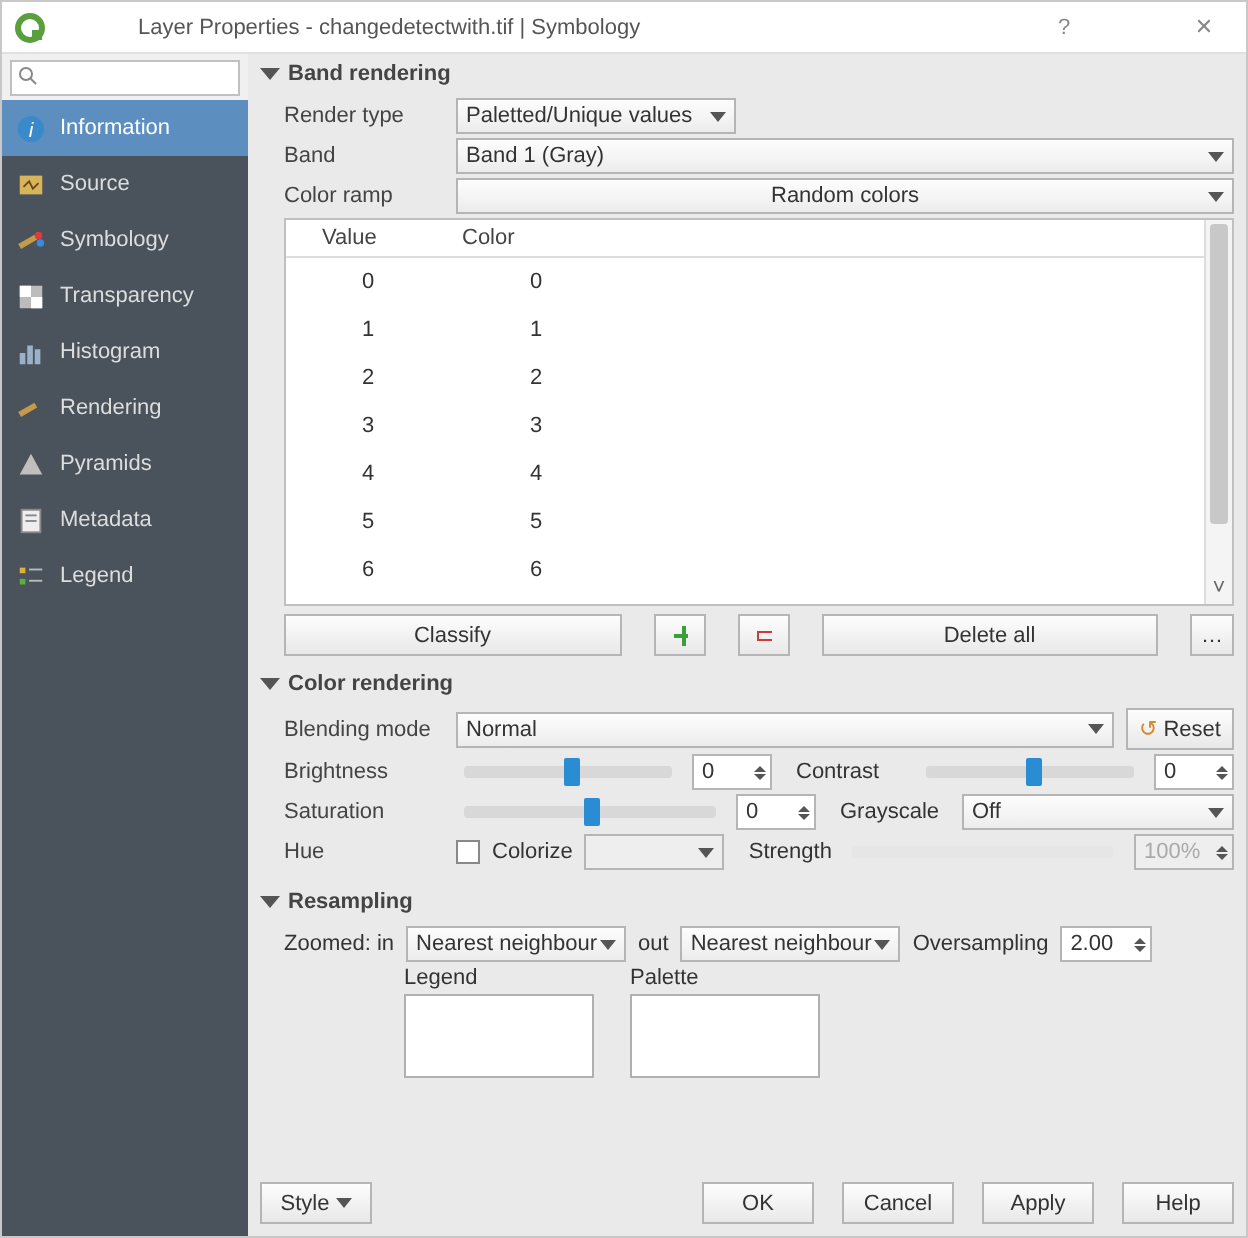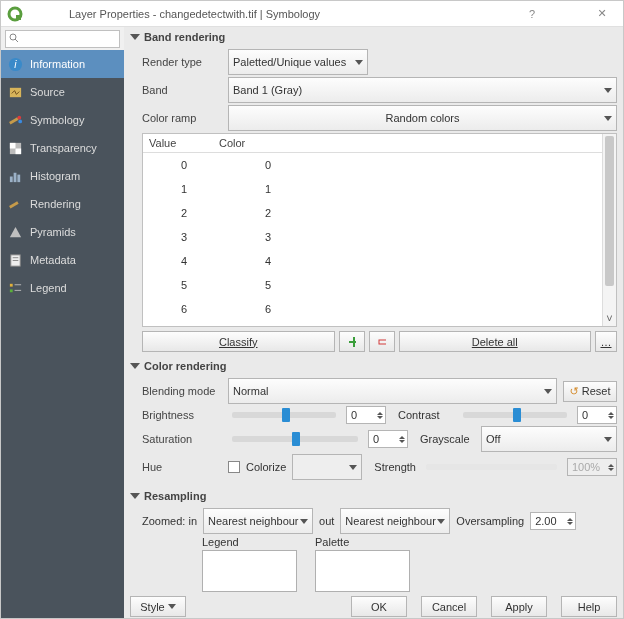--- a/index.html
+++ b/index.html
@@ -15,35 +15,35 @@
   .sidebar { width: 123px; background: #4a535c; color: #ddd; display: flex; flex-direction: column; }
   .side-item { display: flex; align-items: center; height: 28px; padding: 0 7px; gap: 7px; cursor: pointer; }
   .side-item.active { background: #5c8fbf; color: #fff; }
   .side-ico { width: 15px; height: 15px; display: inline-block; }
   .leftcol { display:flex; flex-direction:column; width:123px; }
   .main { flex: 1; background: #eaeaea; padding: 4px 6px 6px 6px; overflow: hidden; display:flex; flex-direction:column; gap:4px;}
   .section-head { display: flex; align-items: center; gap: 4px; font-weight: bold; color: #444; }
   .arrow { width: 0; height: 0; border-left: 5px solid transparent; border-right: 5px solid transparent; border-top: 6px solid #555; }
   .row { display: flex; align-items: center; gap: 6px; margin: 2px 0; }
   .label { width: 80px; color: #444; }
-  .combo { flex: 1; height: 18px; border: 1px solid #b5b5b5; background: linear-gradient(#fdfdfd,#ececec); display: flex; align-items: center; padding: 12px 4px; justify-content: space-between; }
+  .combo { flex: 1; height: 18px; border: 1px solid #b5b5b5; background: linear-gradient(#fdfdfd,#ececec); display: flex; align-items: center; padding: 0 4px; justify-content: space-between; }
   .combo.small { flex: none; }
   .caret { width:0; height:0; border-left:4px solid transparent; border-right:4px solid transparent; border-top:5px solid #555; }
   .indent { margin-left: 12px; }
   .table { background: #fff; border: 1px solid #c0c0c0; height: 194px; display:flex; }
   .table-inner { flex:1; overflow:hidden; }
-  .thead { display:flex; border-bottom:1px solid #ddd; padding:3px 6px; color:#444; }
+  .thead { display:flex; border-bottom:1px solid #ddd; padding:3px 18px; color:#444; }
   .thead .c1{width:70px;} .thead .c2{width:46px;} .thead .c3{flex:1;}
   .trow { display:flex; align-items:center; padding:2px 6px; height:24px; }
   .trow .c1{width:70px; text-align:center;} .trow .c2{width:46px;} .trow .c3{flex:1;}
   .swatch{width:20px;height:14px;border-radius:2px;}
   .vscroll{width:14px;background:#f4f4f4;border-left:1px solid #ddd;position:relative;}
   .vscroll .thumb{position:absolute;top:2px;left:2px;right:2px;height:150px;background:#c8c8c8;border-radius:2px;}
   .vscroll .down{position:absolute;bottom:2px;left:2px;right:2px;text-align:center;color:#666;}
-  .btnrow{display:flex;gap:4px;text-decoration:underline;}
+  .btnrow{display:flex;gap:16px;}
   .btn{height:21px;border:1px solid #b5b5b5;background:linear-gradient(#fdfdfd,#e8e8e8);display:flex;align-items:center;justify-content:center;padding:0 8px;cursor:pointer;}
   .slider{flex:1;height:6px;background:#d8d8d8;border-radius:2px;position:relative;margin:0 4px;}
   .slider .h{position:absolute;top:-4px;width:8px;height:14px;background:#2a8dd4;border-radius:1px;}
   .spin{width:40px;height:18px;border:1px solid #b5b5b5;background:#fff;display:flex;align-items:center;justify-content:space-between;padding:0 2px 0 4px;}
   .spin .arrs{display:flex;flex-direction:column;gap:1px;}
   .spin .au,.spin .ad{width:0;height:0;border-left:3px solid transparent;border-right:3px solid transparent;}
   .spin .au{border-bottom:3px solid #555;} .spin .ad{border-top:3px solid #555;}
   .chk{width:12px;height:12px;border:1px solid #888;background:#fff;}
   .preview{display:flex;gap:18px;margin-top:2px;padding-left:60px;}
   .pv{display:flex;flex-direction:column;gap:2px;}

